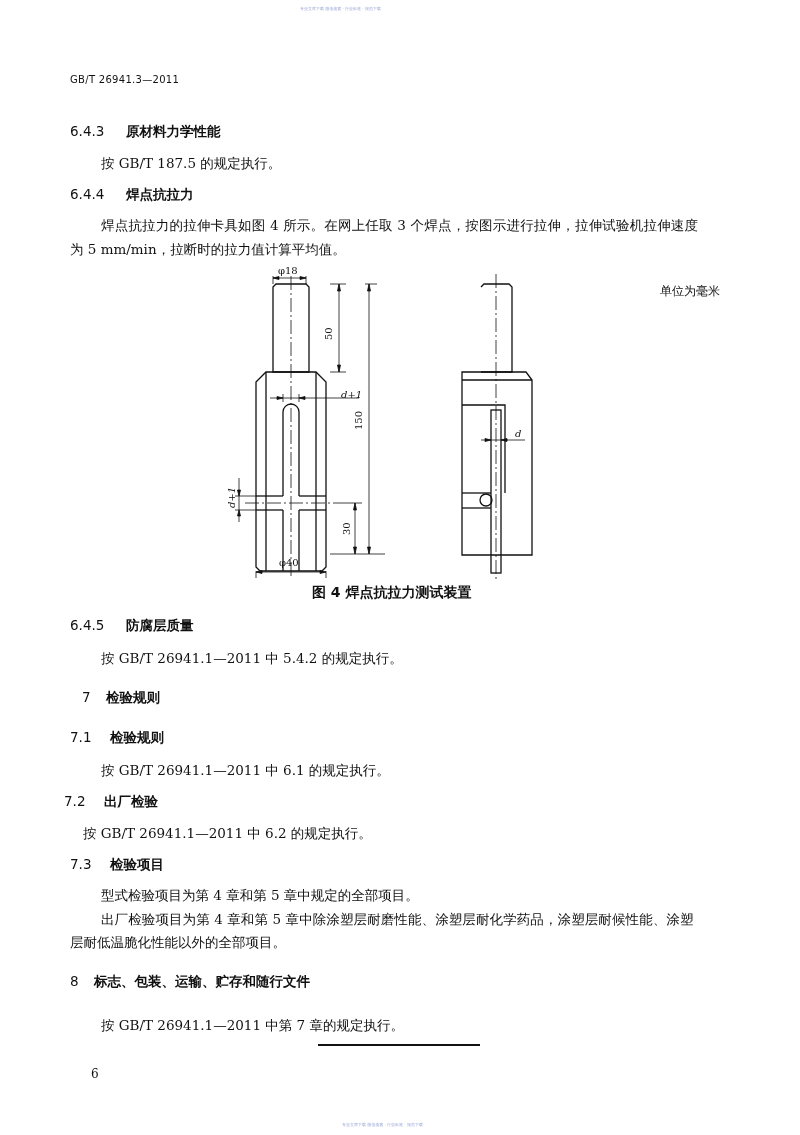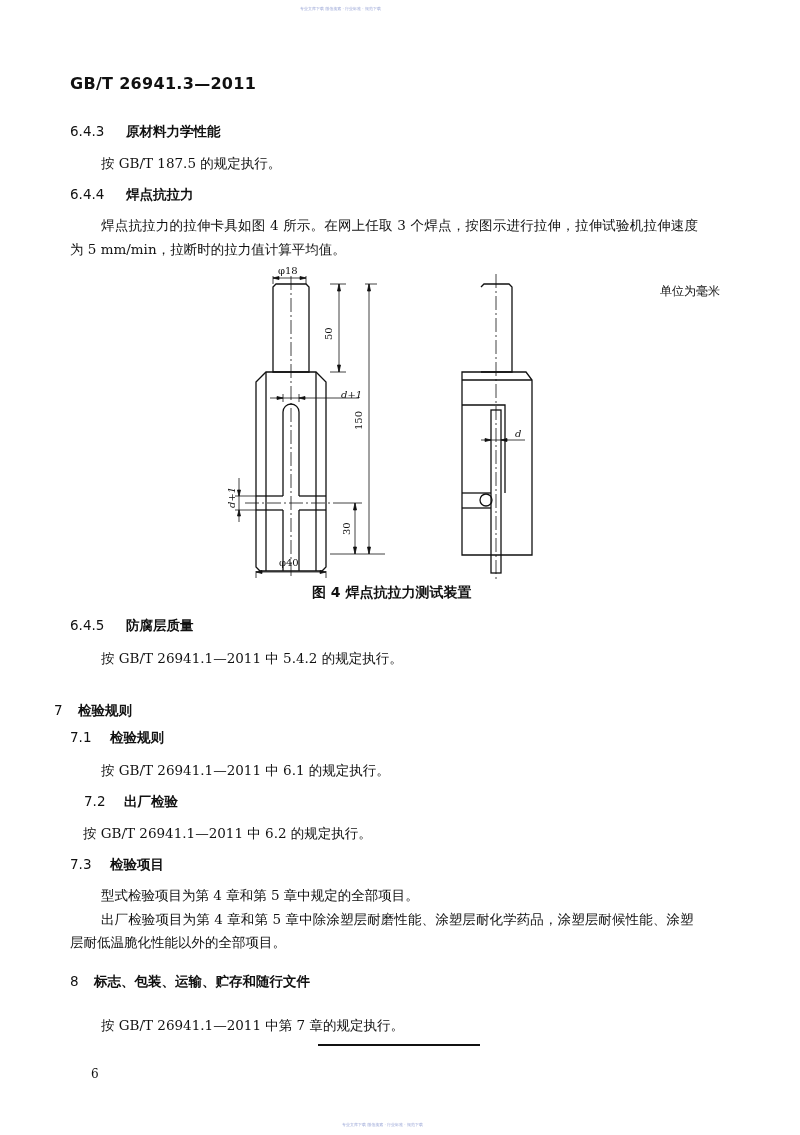--- a/index.html
+++ b/index.html
@@ -1,20 +1,20 @@
 <!DOCTYPE html>
 <html><head>
 <meta charset="utf-8">
 <style>
   html, body { margin: 0; padding: 0; background: #ffffff; }
   body { width: 800px; height: 1135px; position: relative; overflow: hidden;
          font-family: "DejaVu Serif", "Liberation Serif", serif; color: #111; }
   .abs { position: absolute; }
   .watermark { font-family: "DejaVu Sans", sans-serif; font-size: 4px; color: #9aa6d6; white-space: nowrap; }
-  .std-no { font-family: "DejaVu Sans", "Liberation Sans", sans-serif; font-weight: bold; font-size: 16px; letter-spacing: 0.3px; }
+  .std-no { font-family: "DejaVu Sans", "Liberation Sans", sans-serif; font-weight: normal; font-size: 10px; letter-spacing: 0.3px; }
   .heading { font-family: "DejaVu Sans", "Liberation Sans", sans-serif; font-size: 13.5px; font-weight: bold; white-space: nowrap; }
   .heading .num { font-weight: normal; display: inline-block; }
   .body-text { font-family: "DejaVu Serif", "Liberation Serif", serif; font-size: 13.5px; white-space: nowrap; }
   .caption { font-family: "DejaVu Sans", "Liberation Sans", sans-serif; font-size: 14px; font-weight: bold; white-space: nowrap; }
   .unit { font-family: Liberation Mono, monospace; font-size: 12px; margin-top: 23px; }
   .page-num { font-family: "DejaVu Serif", serif; font-size: 12px; }
   .end-rule { height: 1.5px; background: #111; }
   svg text { font-family: "DejaVu Serif", "Liberation Serif", serif; }
 </style>
 </head>
@@ -137,30 +137,30 @@
   <text x="515" y="437" font-size="10" font-style="italic" fill="#111">d</text>
 </svg>
 
 <div class="abs caption" style="left:312px; top:584px;">图 4   焊点抗拉力测试装置</div>
 
 <div class="abs heading" style="left:70px; top:617px;">
   <span class="num" style="width:56px;">6.4.5</span><span>防腐层质量</span>
 </div>
 <div class="abs body-text" style="left:101px; top:650px;">按 GB/T 26941.1—2011 中 5.4.2 的规定执行。</div>
 
-<div class="abs heading" style="left:54px; top:689px;margin-top:13px;">
+<div class="abs heading" style="left:82px; top:689px;">
   <span class="num" style="width:24px;">7</span><span>检验规则</span>
 </div>
 
 <div class="abs heading" style="left:70px; top:729px;">
   <span class="num" style="width:40px;">7.1</span><span>检验规则</span>
 </div>
 <div class="abs body-text" style="left:101px; top:762px;">按 GB/T 26941.1—2011 中 6.1 的规定执行。</div>
 
-<div class="abs heading" style="left:84px; top:793px;">
+<div class="abs heading" style="left:64px; top:793px;">
   <span class="num" style="width:40px;">7.2</span><span>出厂检验</span>
 </div>
 <div class="abs body-text" style="left:83px; top:825px;">按 GB/T 26941.1—2011 中 6.2 的规定执行。</div>
 
 <div class="abs heading" style="left:70px; top:856px;">
   <span class="num" style="width:40px;">7.3</span><span>检验项目</span>
 </div>
 <div class="abs body-text" style="left:101px; top:887px;">型式检验项目为第 4 章和第 5 章中规定的全部项目。</div>
 <div class="abs body-text" style="left:101px; top:911px; letter-spacing:0.1px;">出厂检验项目为第 4 章和第 5 章中除涂塑层耐磨性能、涂塑层耐化学药品，涂塑层耐候性能、涂塑</div>
 <div class="abs body-text" style="left:70px; top:934px;">层耐低温脆化性能以外的全部项目。</div>

